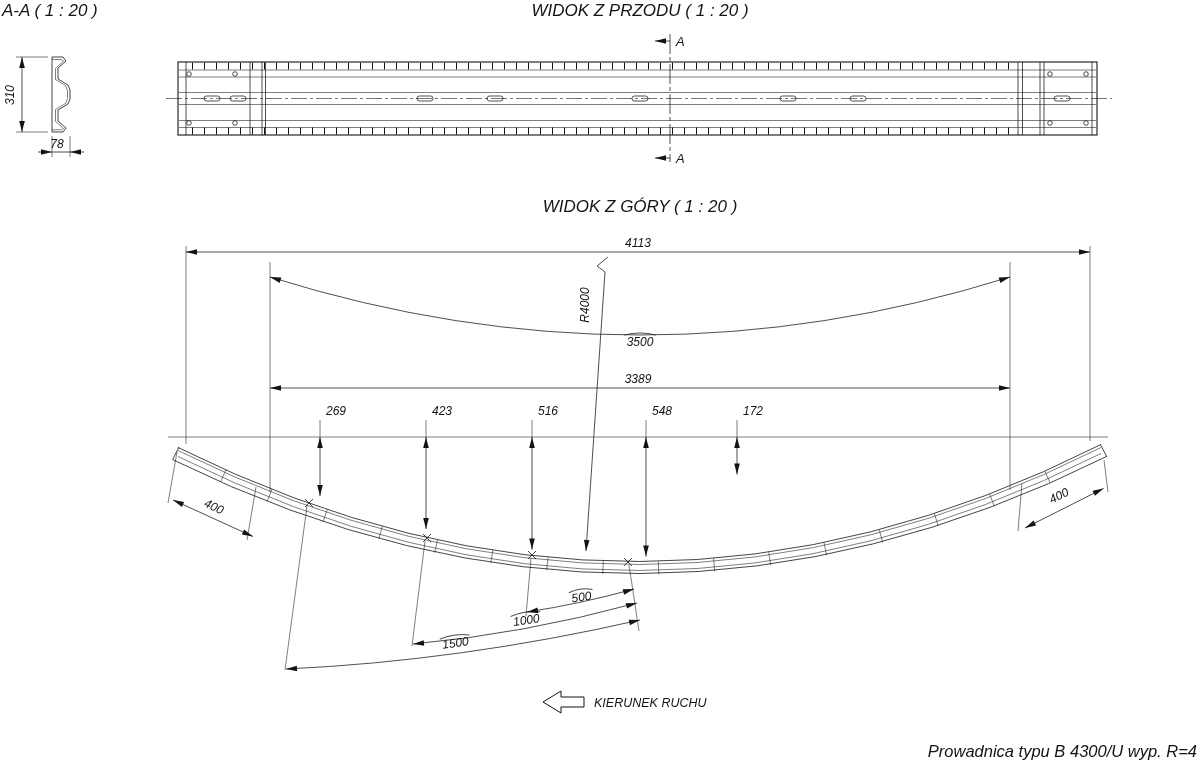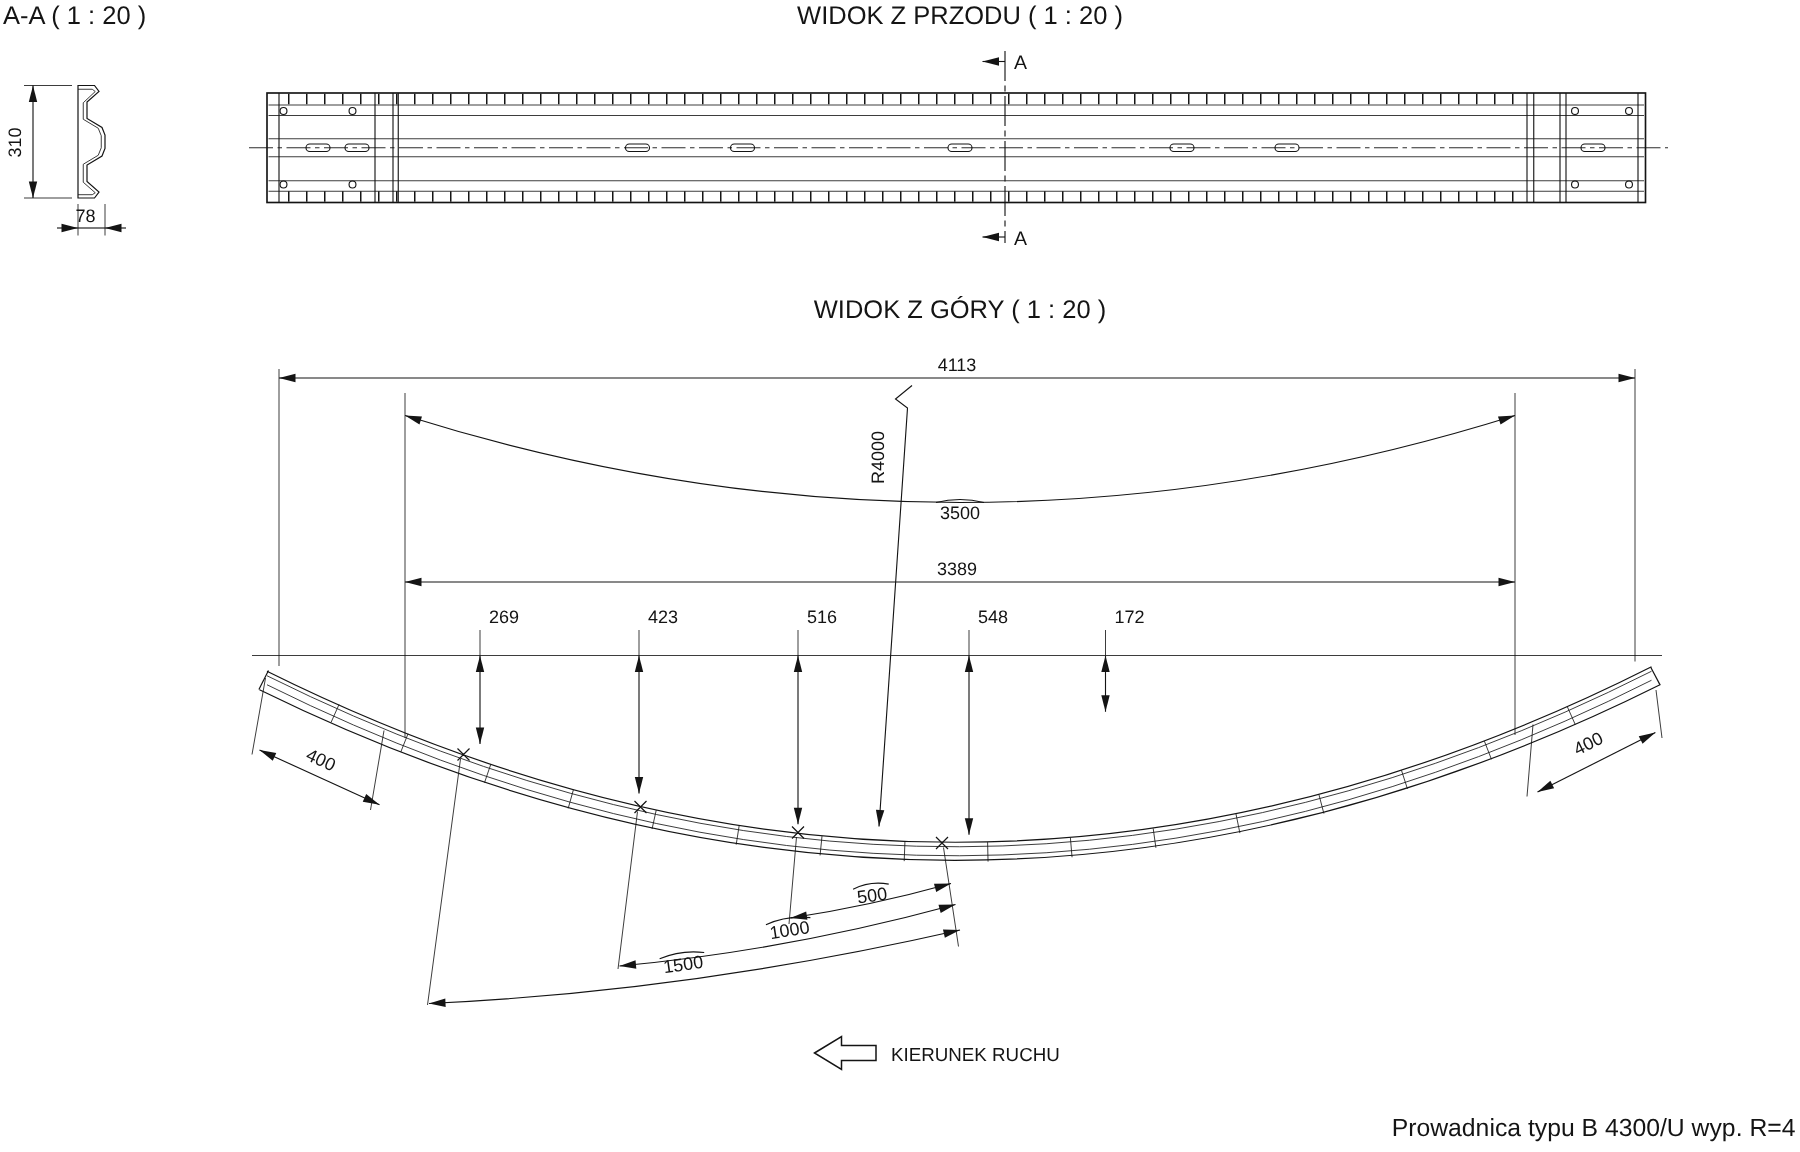--- a/index.html
+++ b/index.html
@@ -1,16 +1,16 @@
 <!DOCTYPE html>
 <html><head>
 <meta charset="utf-8">
 <style>
   html,body{margin:0;padding:0;background:#ffffff;}
-  .stage{position:relative;width:1200px;height:768px;background:#fff;overflow:hidden;}
+  .stage{position:relative;width:1200px;height:768px;background:#fff;overflow:hidden;font-style:italic;}
   svg{display:block;}
   svg text{font-family:"Liberation Sans","DejaVu Sans",sans-serif;fill:#141414;}
   .tt{font-size:17px;}
   .dt{font-size:12px;}
   .lt{font-size:13px;}
   .ft{font-size:16.5px;}
   .ol{stroke:#141414;stroke-width:1.1;fill:none;}
   .ml{stroke:#141414;stroke-width:.8;fill:none;}
   .tl{stroke:#141414;stroke-width:.55;fill:none;}
   .dl{stroke:#141414;stroke-width:.75;fill:none;}

